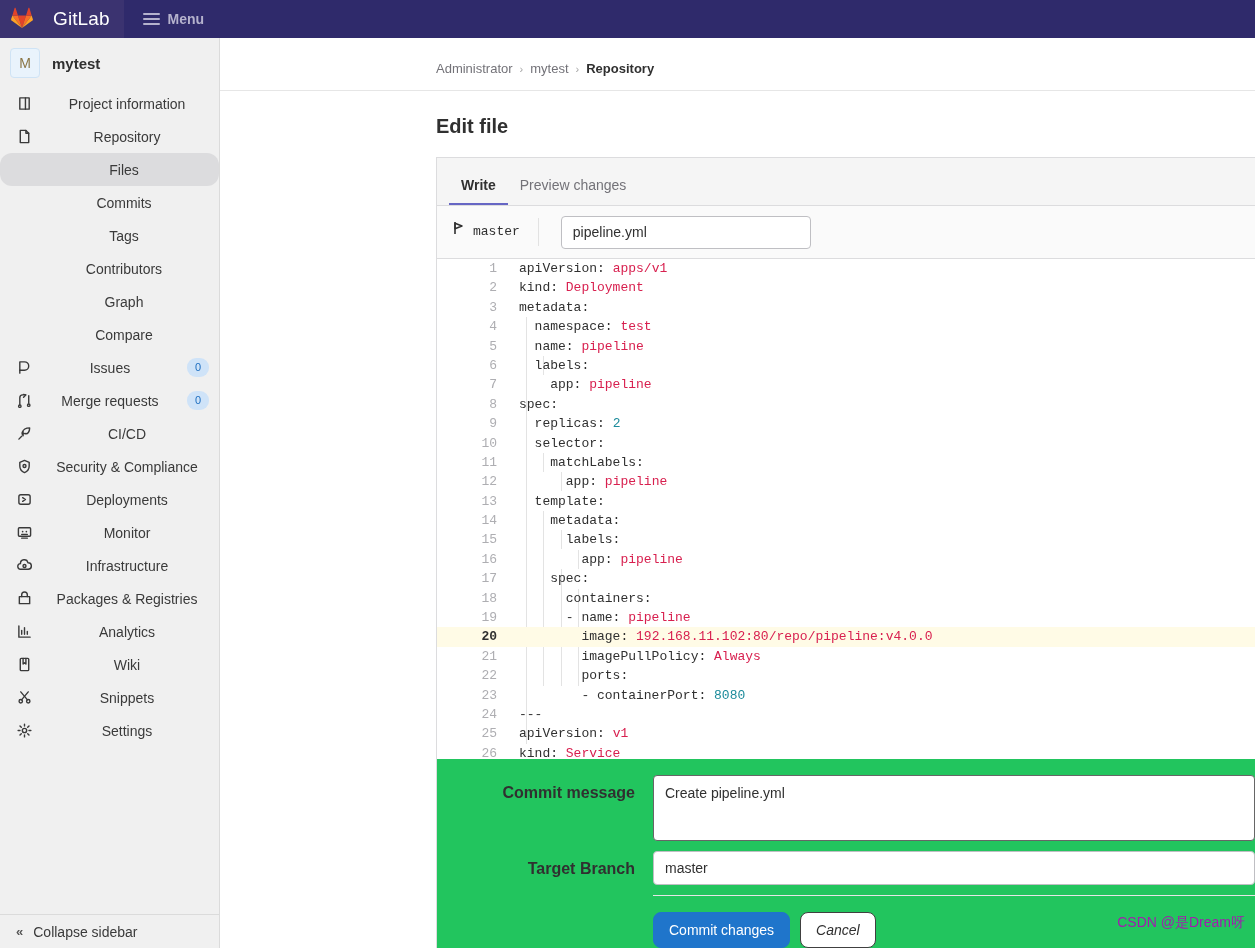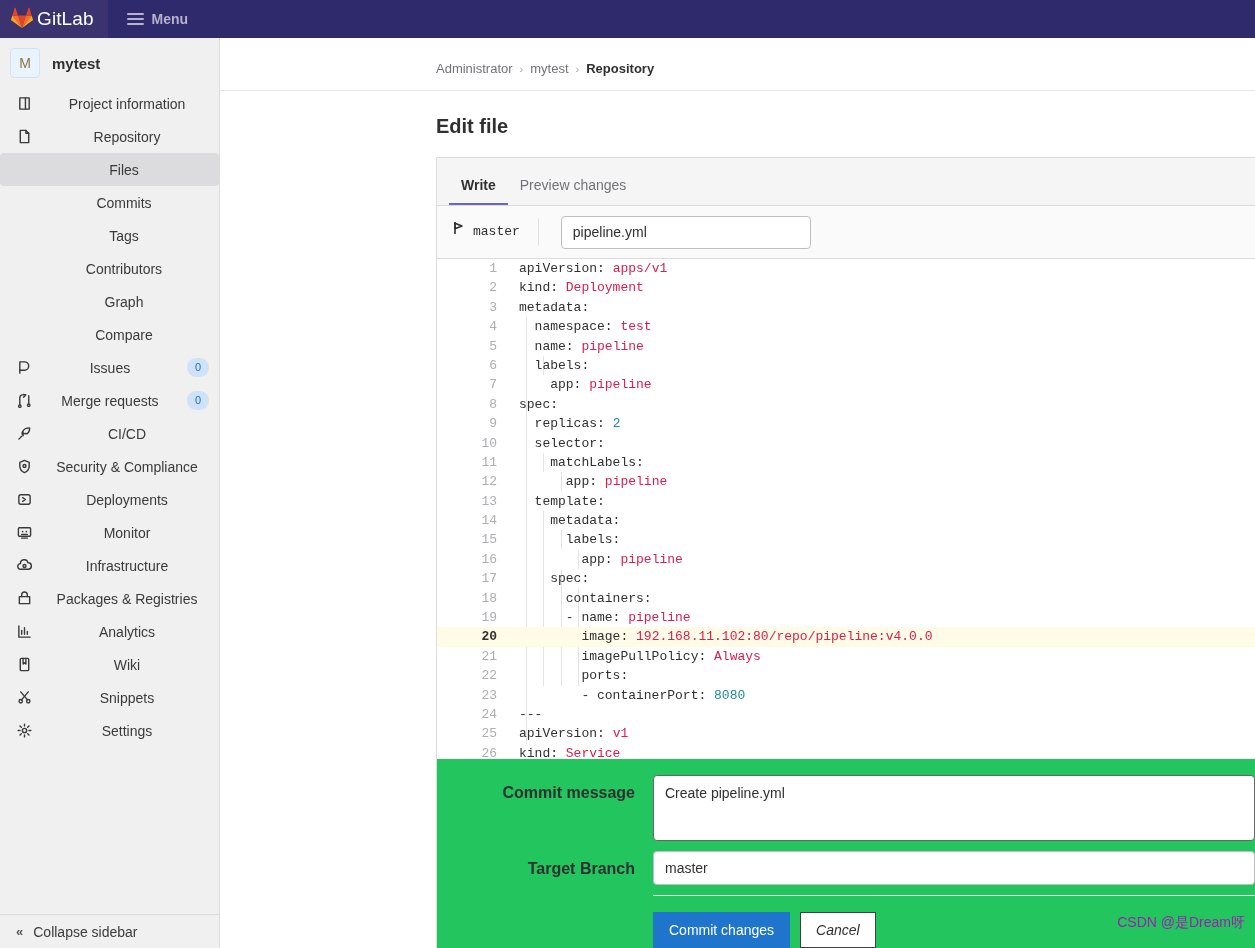--- a/index.html
+++ b/index.html
@@ -13,21 +13,21 @@
 
   
   .topbar {
     position: absolute; top: 0; left: 0;
     width: 1255px; height: 38px;
     background: #2f2a6b;
     display: flex; align-items: center;
     z-index: 30;
   }
   .brand {
-    display: flex; align-items: center; gap: 4px;
+    display: flex; align-items: center; gap: 20px;
     background: #3b3370;
     height: 38px; padding: 0 14px 0 11px;
   }
   .brand-name { color: #fff; font-size: 19px; font-weight: 400; letter-spacing: .1px; }
   .menu-btn {
     display: flex; align-items: center; gap: 8px;
     margin-left: 19px; cursor: pointer;
   }
   .hamburger { display:flex; flex-direction: column; gap: 3px; width: 17px; }
   .hamburger i { display:block; height: 2px; background: #b5b2cd; border-radius: 1px; }
@@ -56,21 +56,21 @@
   .nav-item {
     display: flex; align-items: center;
     height: 33px; padding: 0 10px 0 16px;
     gap: 12px; cursor: pointer;
     color: #3a3a3a; font-size: 14px; text-align: center;
   }
   .nav-item .ico { width: 17px; height: 17px; display:flex; align-items:center; justify-content:center; flex: 0 0 17px; }
   .nav-item .ico svg { display:block; }
   .nav-item .lbl { flex: 1 1 auto; white-space: nowrap; }
   .nav-item.sub { padding-left: 39px; font-size: 14px; }
-  .nav-item.sub.active { background: #dcdcde; border-radius: 4px; }
+  .nav-item.sub.active { background: #dcdcde; border-radius: 12px; }
   .badge {
     background: #cfe3f8; color: #1f6fc0;
     font-size: 11px; line-height: 1;
     padding: 4px 8px; border-radius: 9px;
     font-weight: 400;
   }
   .collapse-bar {
     position: absolute; bottom: 0; left: 0; width: 219px;
     border-top: 1px solid #dbdbdb;
     background: #f0f0f0;
@@ -202,21 +202,21 @@
     outline: none; background: #fff;
     font-family: "Liberation Sans", sans-serif;
   }
   .btn-bar {
     margin-left: 216px;
     border-top: 1px solid #e6e6e6;
     padding-top: 16px;
     display: flex; gap: 10px;
   }
   .btn {
-    font-size: 14px; border-radius: 0;
+    font-size: 14px; border-radius: 8px;
     padding: 8px 15px; cursor: pointer;
     font-family: "Liberation Sans", sans-serif;
     line-height: 1.3;
   }
   .btn-primary { background: #1f75cb; color: #fff; border: 1px solid #1f75cb; font-weight: 400; }
   .btn-default { background: #fff; color: #303030; border: 1px solid #404040; font-style: italic; }
 
   .watermark {
     position: absolute; right: 10px; bottom: 16px;
     font-size: 14px; color: #a21caf;

